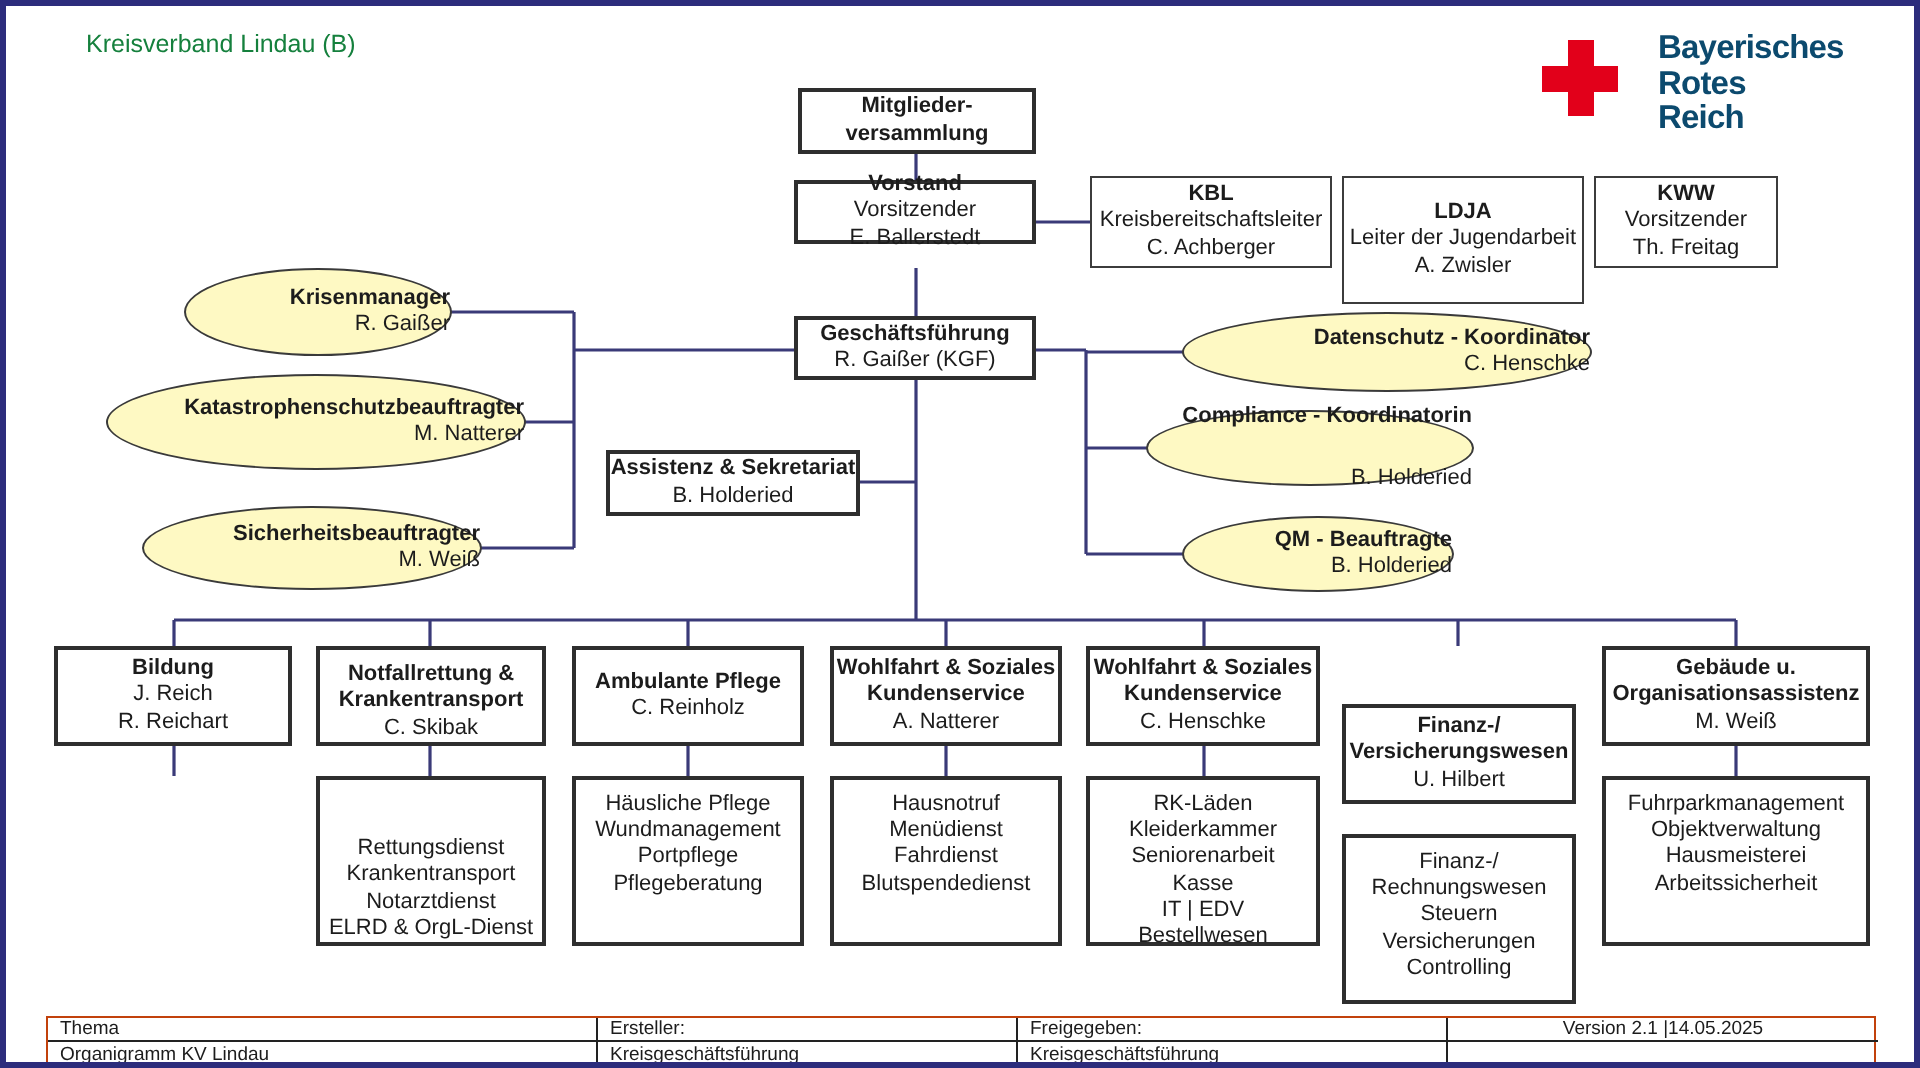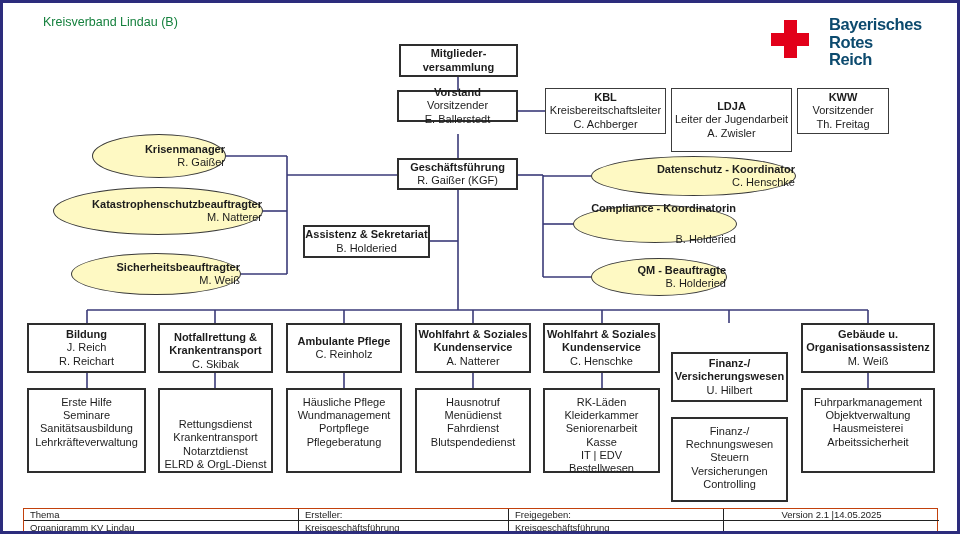--- a/index.html
+++ b/index.html
@@ -276,26 +276,20 @@
   <div class="box dept c7">
     <div class="b">
         <div>Gebäude u.</div>
         <div>Organisationsassistenz</div>
       </div>
     <div>
         <div>M. Weiß</div>
       </div>
   </div>
 
-  <div class="box sub c1">
-      <div>Erste Hilfe</div>
-      <div>Seminare</div>
-      <div>Sanitätsausbildung</div>
-      <div>Lehrkräfteverwaltung</div>
-    </div>
   <div class="box sub c2">
       <div>Rettungsdienst</div>
       <div>Krankentransport</div>
       <div>Notarztdienst</div>
       <div>ELRD &amp; OrgL-Dienst</div>
     </div>
   <div class="box sub c3">
       <div>Häusliche Pflege</div>
       <div>Wundmanagement</div>
       <div>Portpflege</div>

